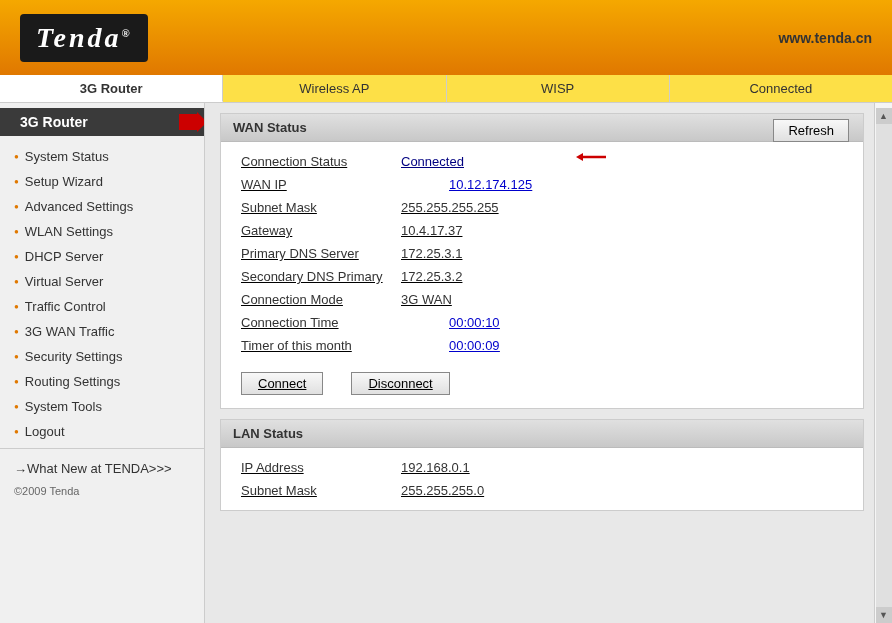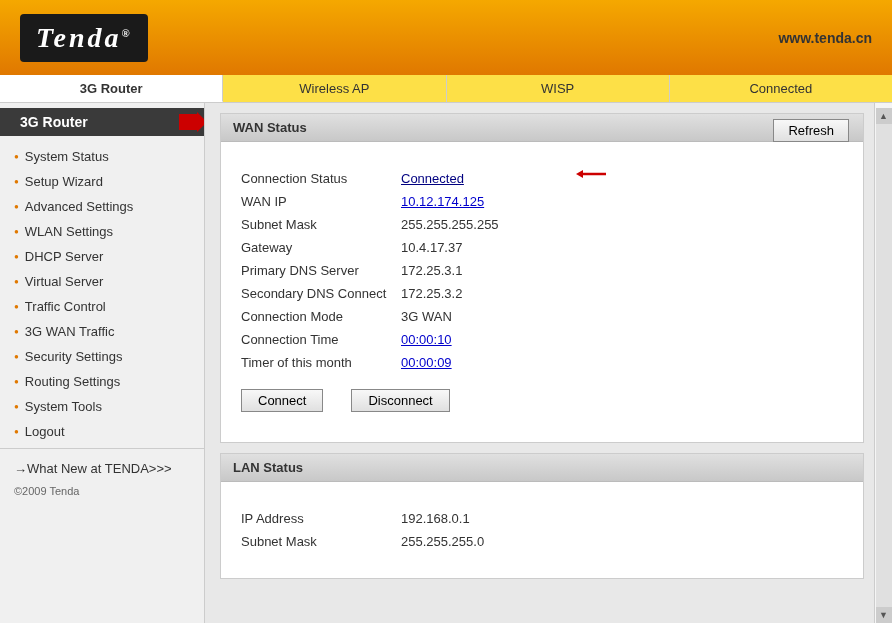--- a/index.html
+++ b/index.html
@@ -166,39 +166,41 @@
     }
     .section-header {
       background: linear-gradient(to bottom, #e0e0e0, #c8c8c8);
       padding: 6px 12px;
       font-weight: bold;
       font-size: 13px;
       color: #333;
       border-bottom: 1px solid #bbb;
     }
     .section-content {
-      padding: 25px 20px;
+      padding: 8px 20px;
+      text-decoration: underline;
     }
     .status-row {
       display: flex;
       padding: 4px 0;
       align-items: center;
     }
     .status-label {
       width: 160px;
       color: #333;
       font-size: 13px;
     }
     .status-value {
       color: #333;
       font-size: 13px;
     }
     .status-value.link {
       color: #0000cc;
       text-decoration: underline;
+      margin-left: 48px;
     }
     .status-value.connected {
       color: #000080;
       text-decoration: underline;
     }
 
     
     .action-buttons {
       display: flex;
       gap: 28px;
@@ -331,21 +333,21 @@
           </div>
           <div class="status-row">
             <div class="status-label">Gateway</div>
             <div class="status-value">10.4.17.37</div>
           </div>
           <div class="status-row">
             <div class="status-label">Primary DNS Server</div>
             <div class="status-value">172.25.3.1</div>
           </div>
           <div class="status-row">
-            <div class="status-label">Secondary DNS Connect</div>
+            <div class="status-label">Secondary DNS Primary</div>
             <div class="status-value">172.25.3.2</div>
           </div>
           <div class="status-row">
             <div class="status-label">Connection Mode</div>
             <div class="status-value">3G WAN</div>
           </div>
           <div class="status-row">
             <div class="status-label">Connection Time</div>
             <div class="status-value link">00:00:10</div>
           </div>

